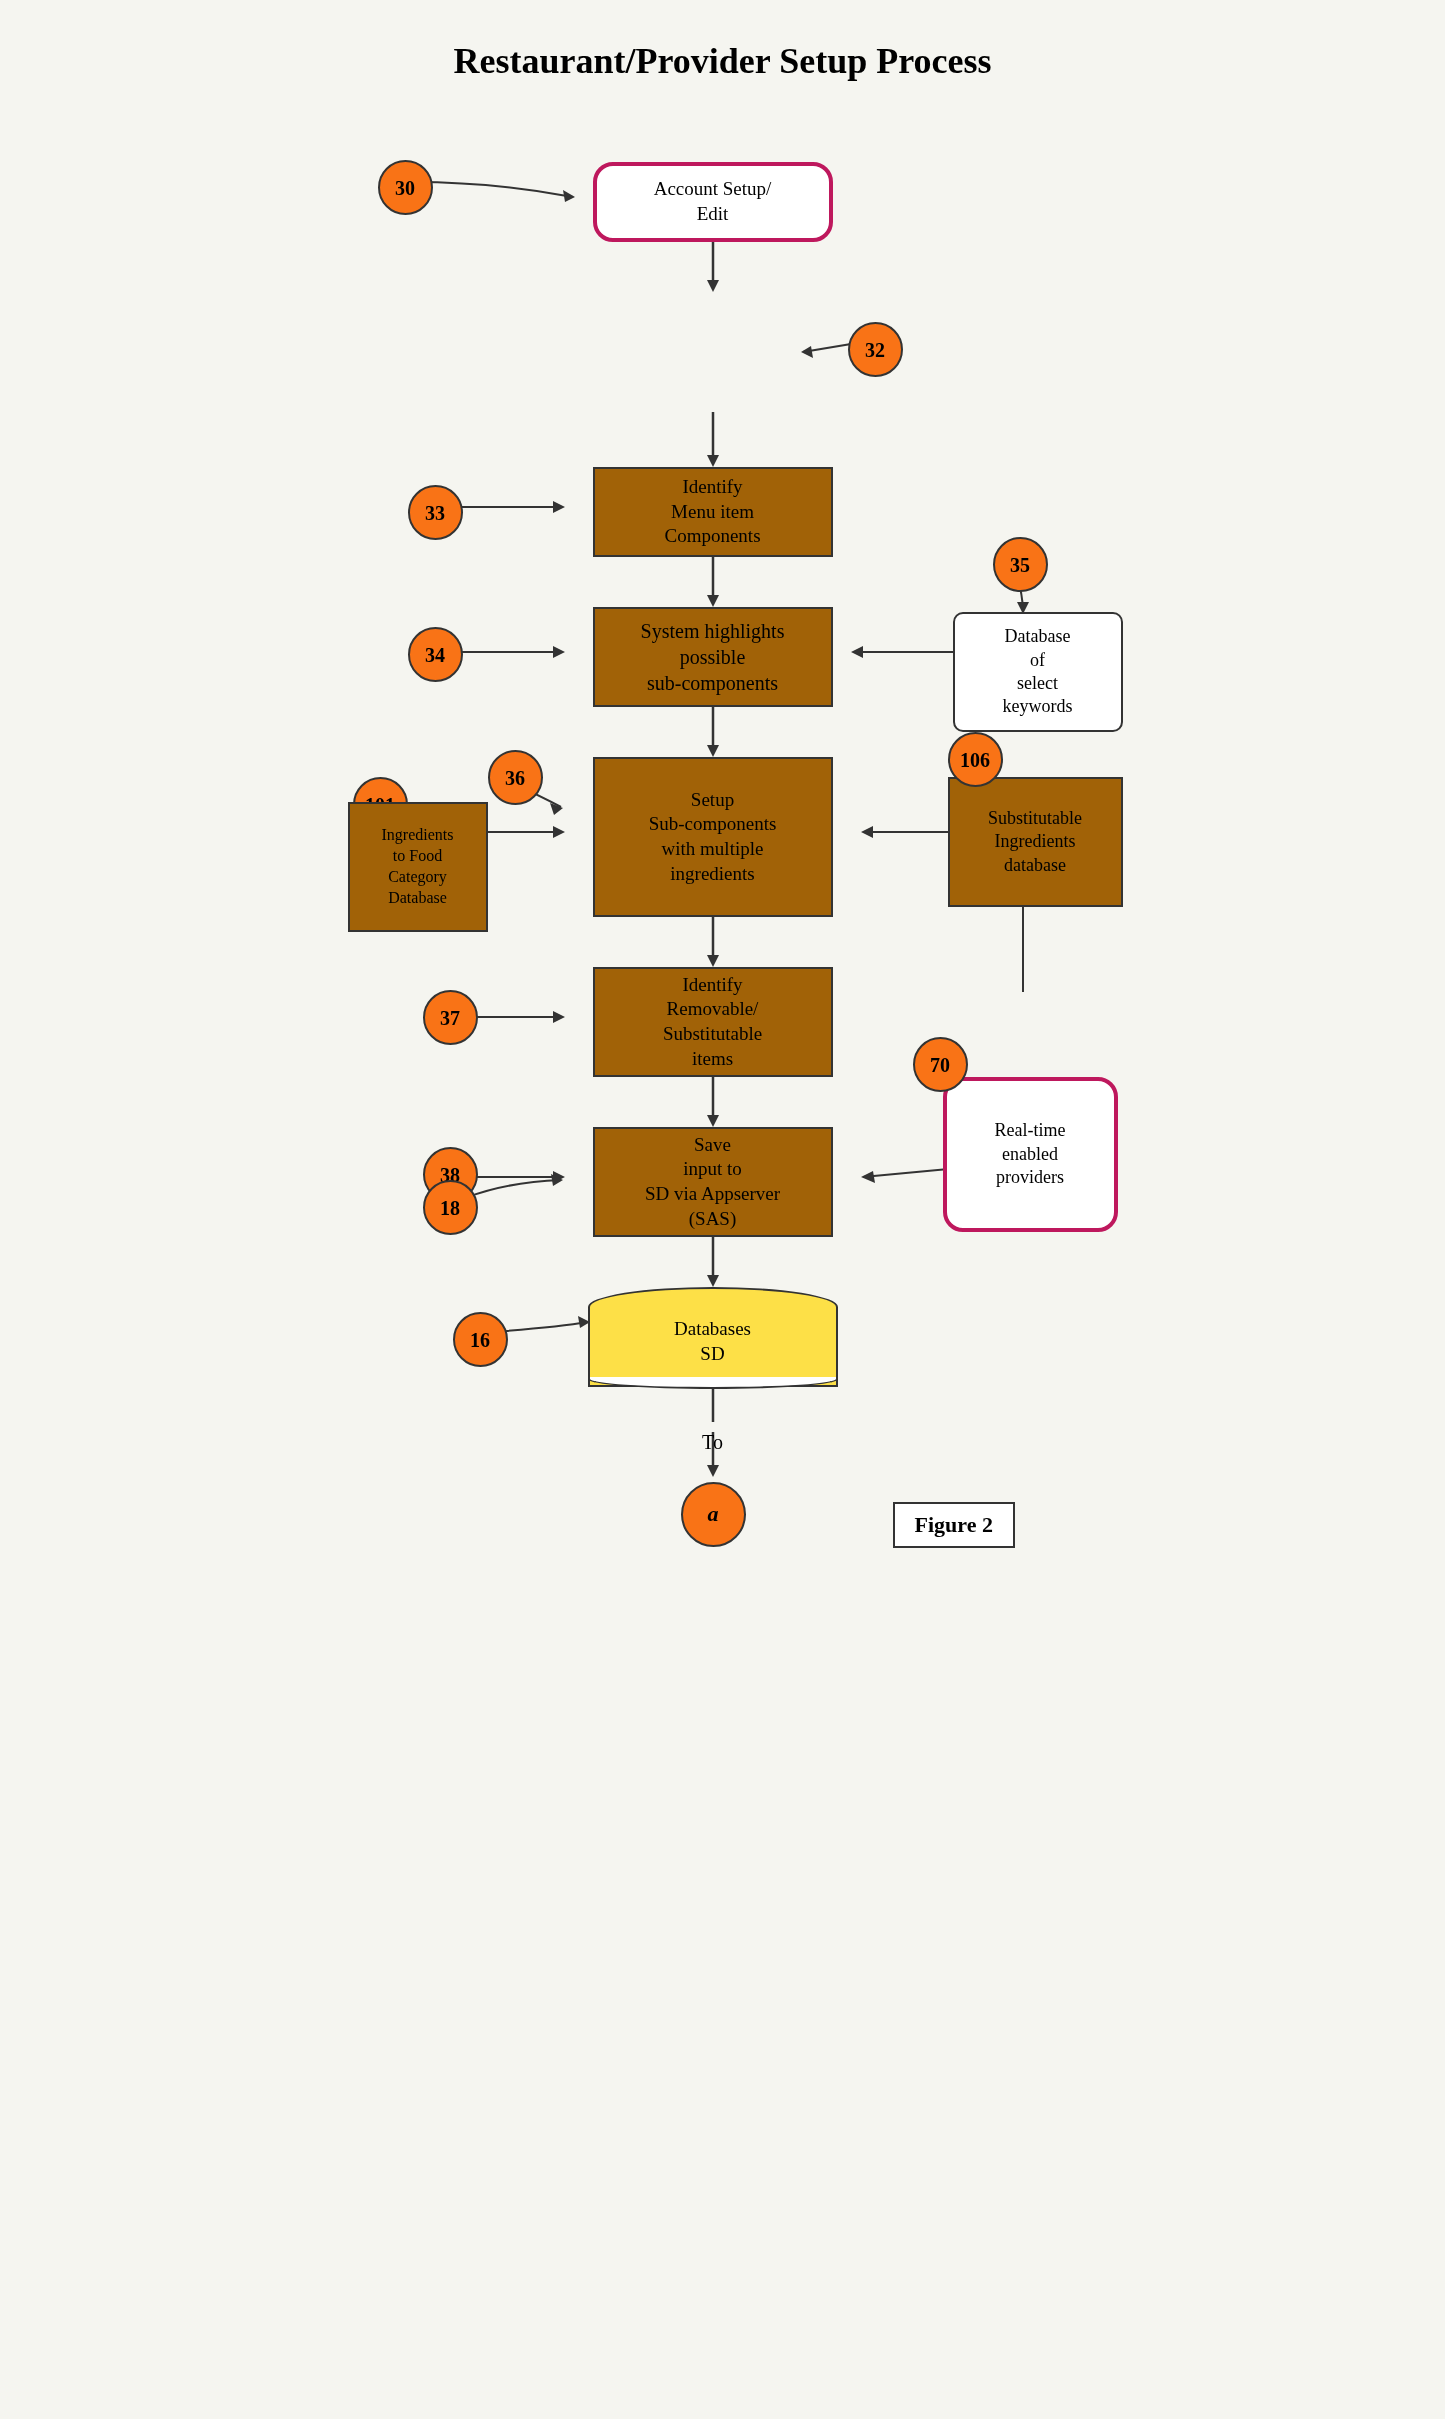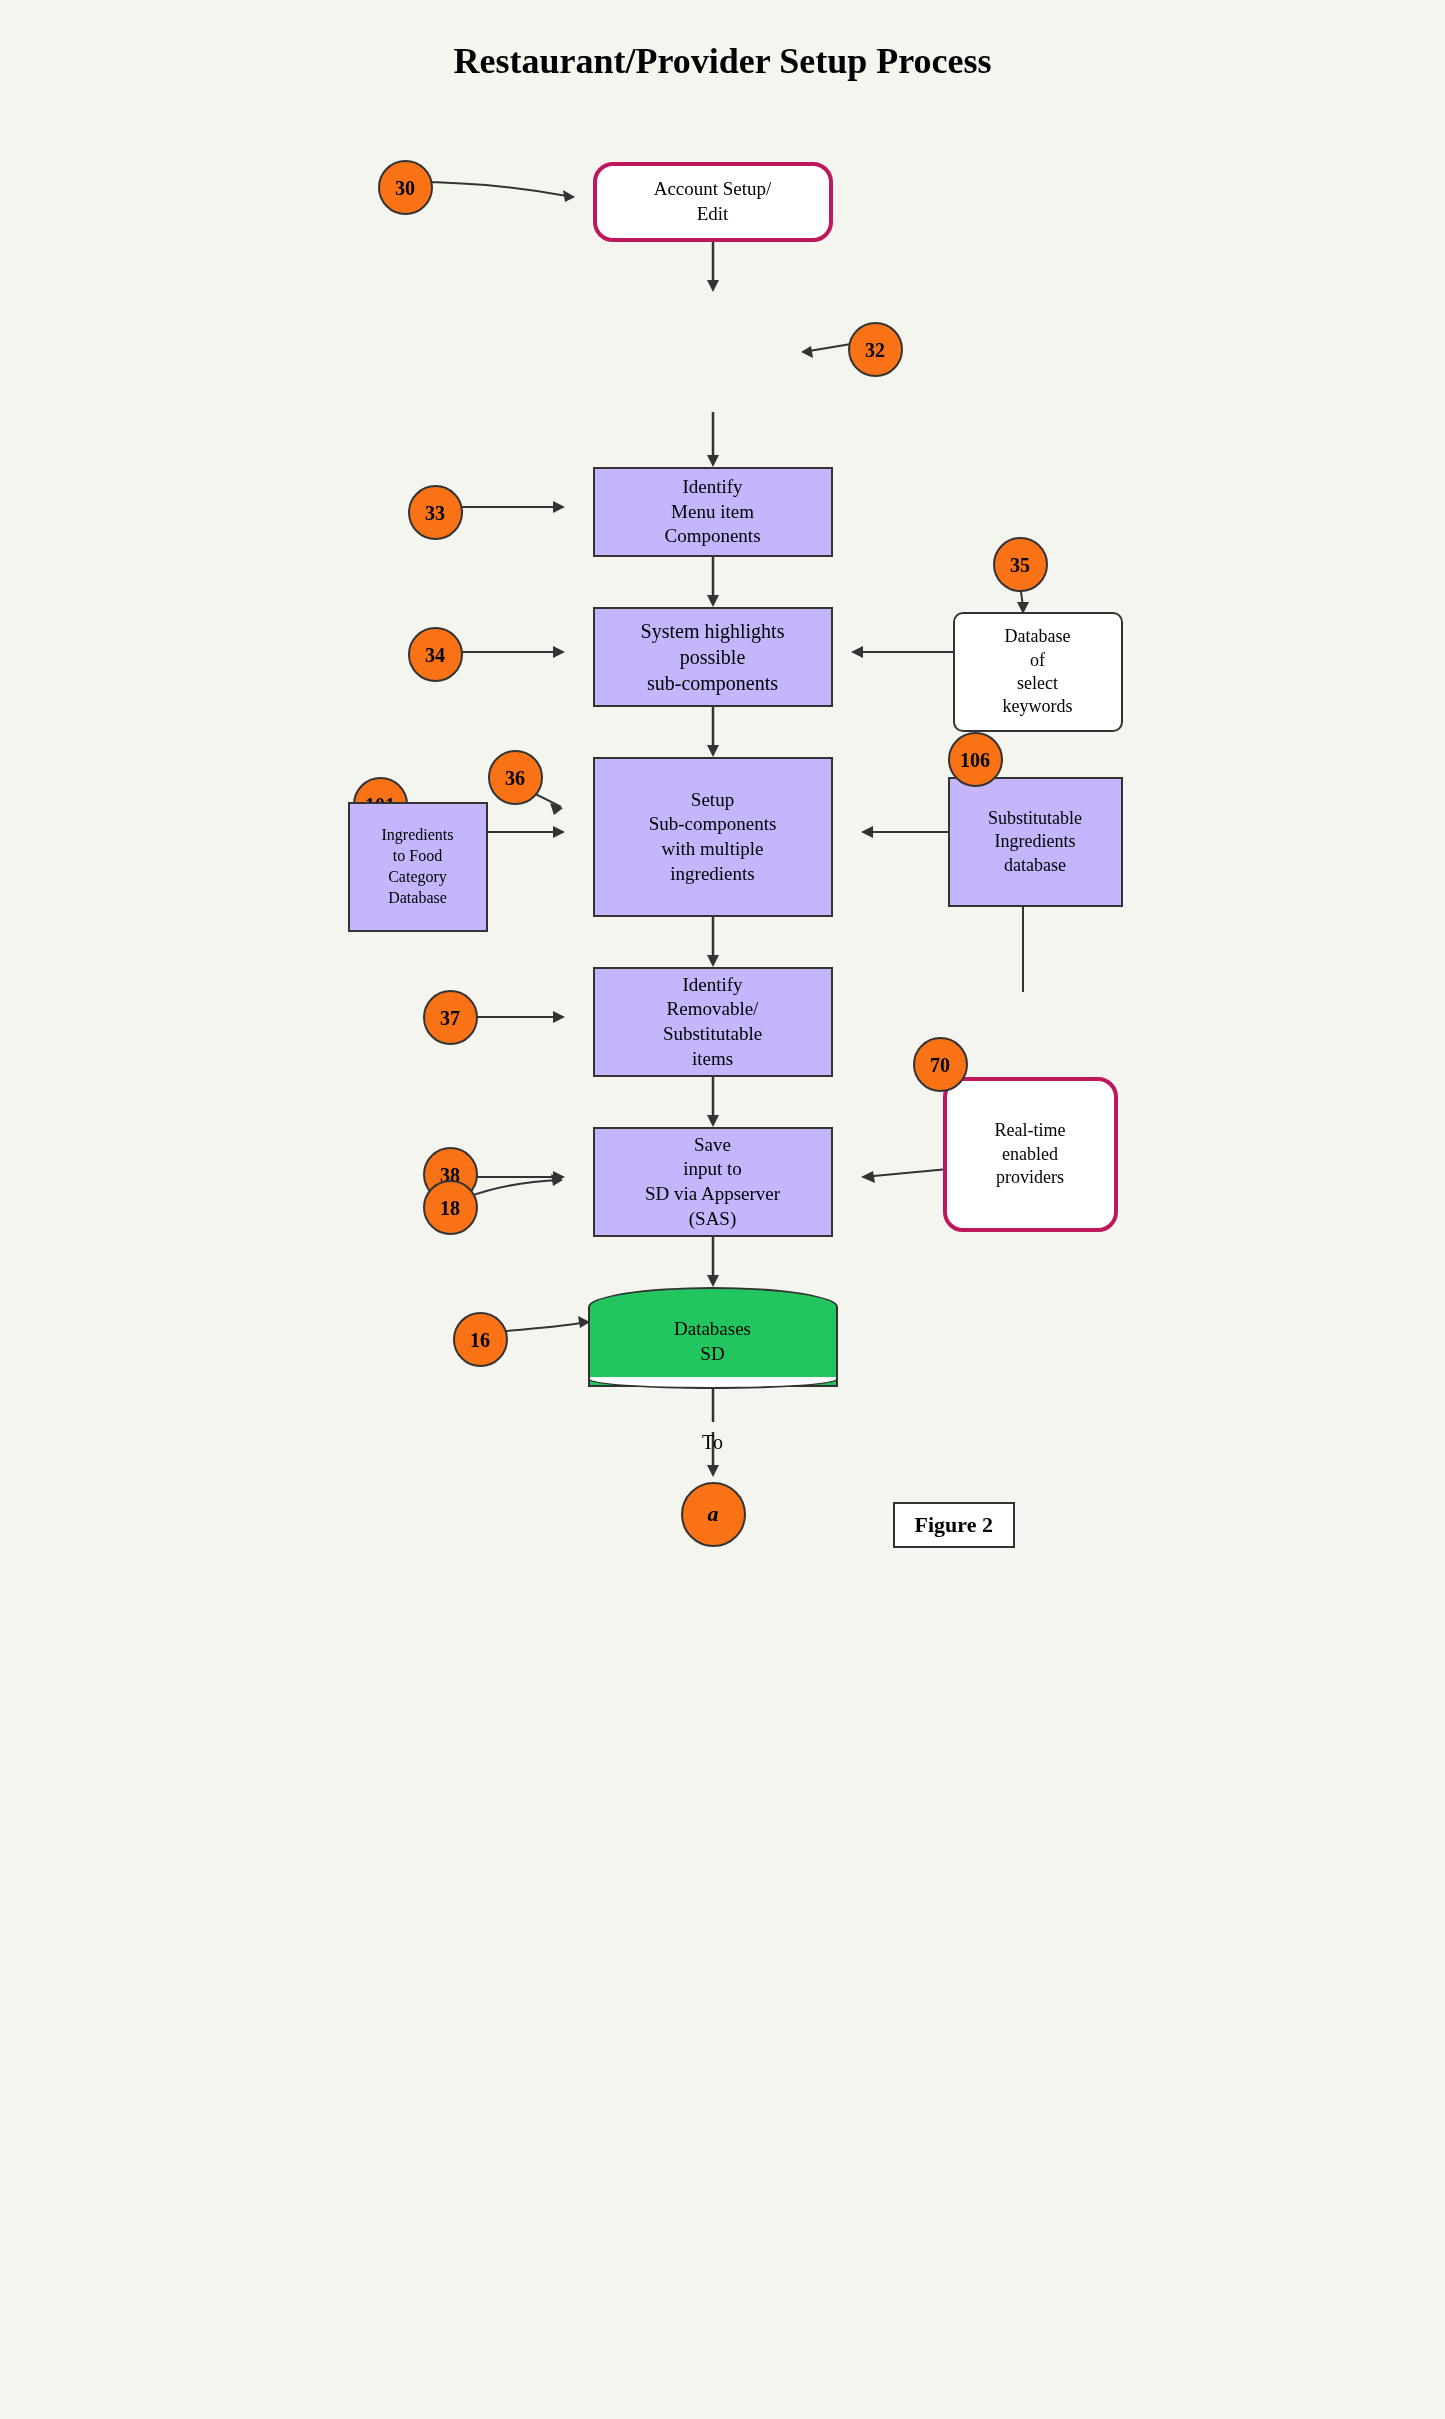--- a/index.html
+++ b/index.html
@@ -49,21 +49,21 @@
     
     .rounded-rect {
       border: 4px solid #be185d;
       border-radius: 20px;
       background: #fff;
     }
 
     
     .rect {
       border: 2px solid #333;
-      background: #c4b5fd;
+      background: #a16207;
     }
 
     
     .circle {
       border: 2px solid #333;
       border-radius: 50%;
       background: #f97316;
       font-size: 20px;
       font-weight: bold;
     }
@@ -296,21 +296,21 @@
     </div>
 
     <div class="node circle" style="left:130px; top:1025px; width:55px; height:55px;">
       <span>38</span>
     </div>
 
     <div class="node circle" style="left:130px; top:1058px; width:55px; height:55px;">
       <span>18</span>
     </div>
 
-    <div class="node" style="left:295px; top:1165px; width:250px; height:100px; border:2px solid #333; background:#22c55e; border-radius:50% 50% 0 0 / 20px 20px 0 0; position:absolute; display:flex; align-items:center; justify-content:center; text-align:center;">
+    <div class="node" style="left:295px; top:1165px; width:250px; height:100px; border:2px solid #333; background:#fde047; border-radius:50% 50% 0 0 / 20px 20px 0 0; position:absolute; display:flex; align-items:center; justify-content:center; text-align:center;">
       <span style="white-space:pre-line; font-size:19px; margin-top:10px;">Databases
 SD</span>
     </div>
 
     <div style="position:absolute; left:295px; top:1255px; width:250px; height:12px; border:2px solid #333; border-top:none; border-radius:0 0 50% 50% / 0 0 10px 10px; background:#fff;"></div>
 
     <div class="node circle" style="left:160px; top:1190px; width:55px; height:55px;">
       <span>16</span>
     </div>
 

